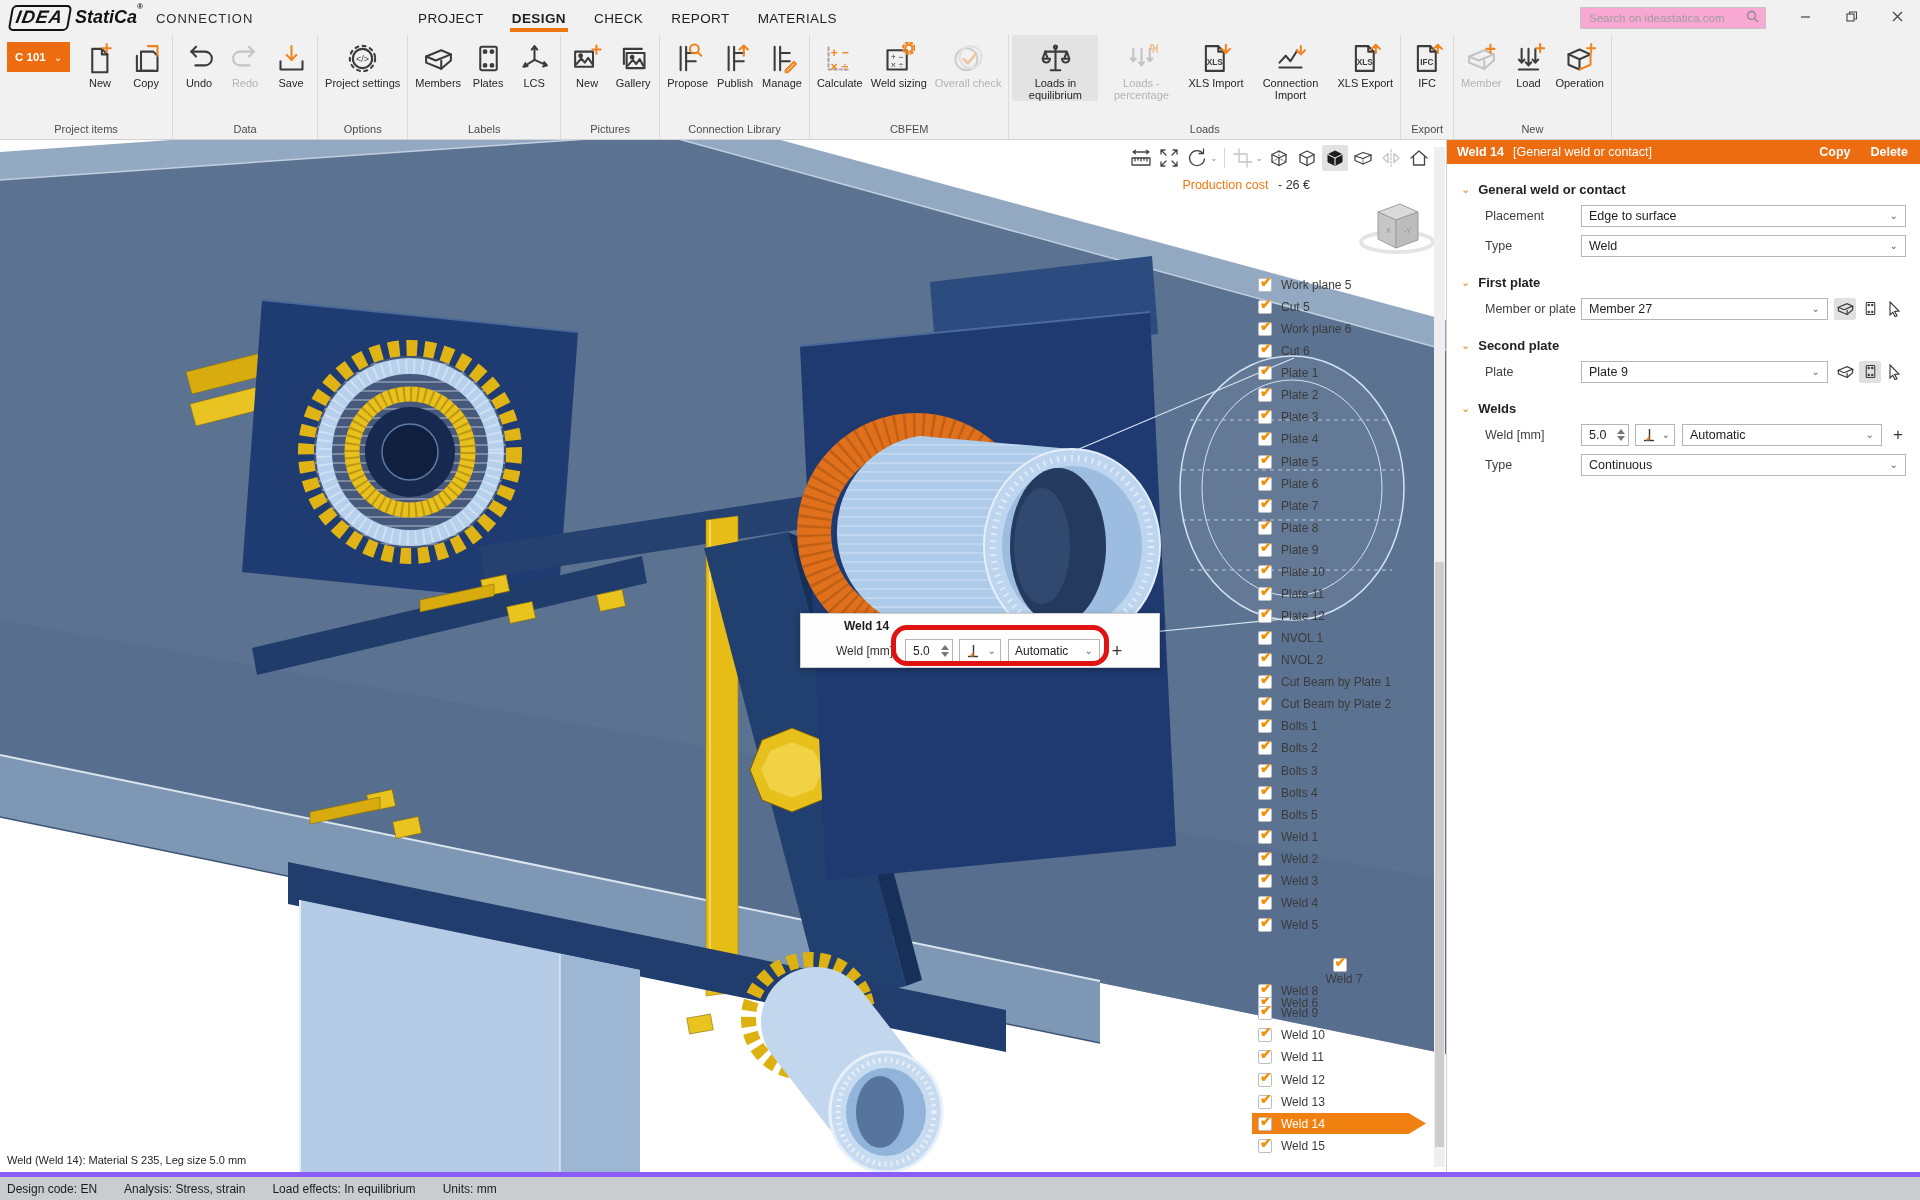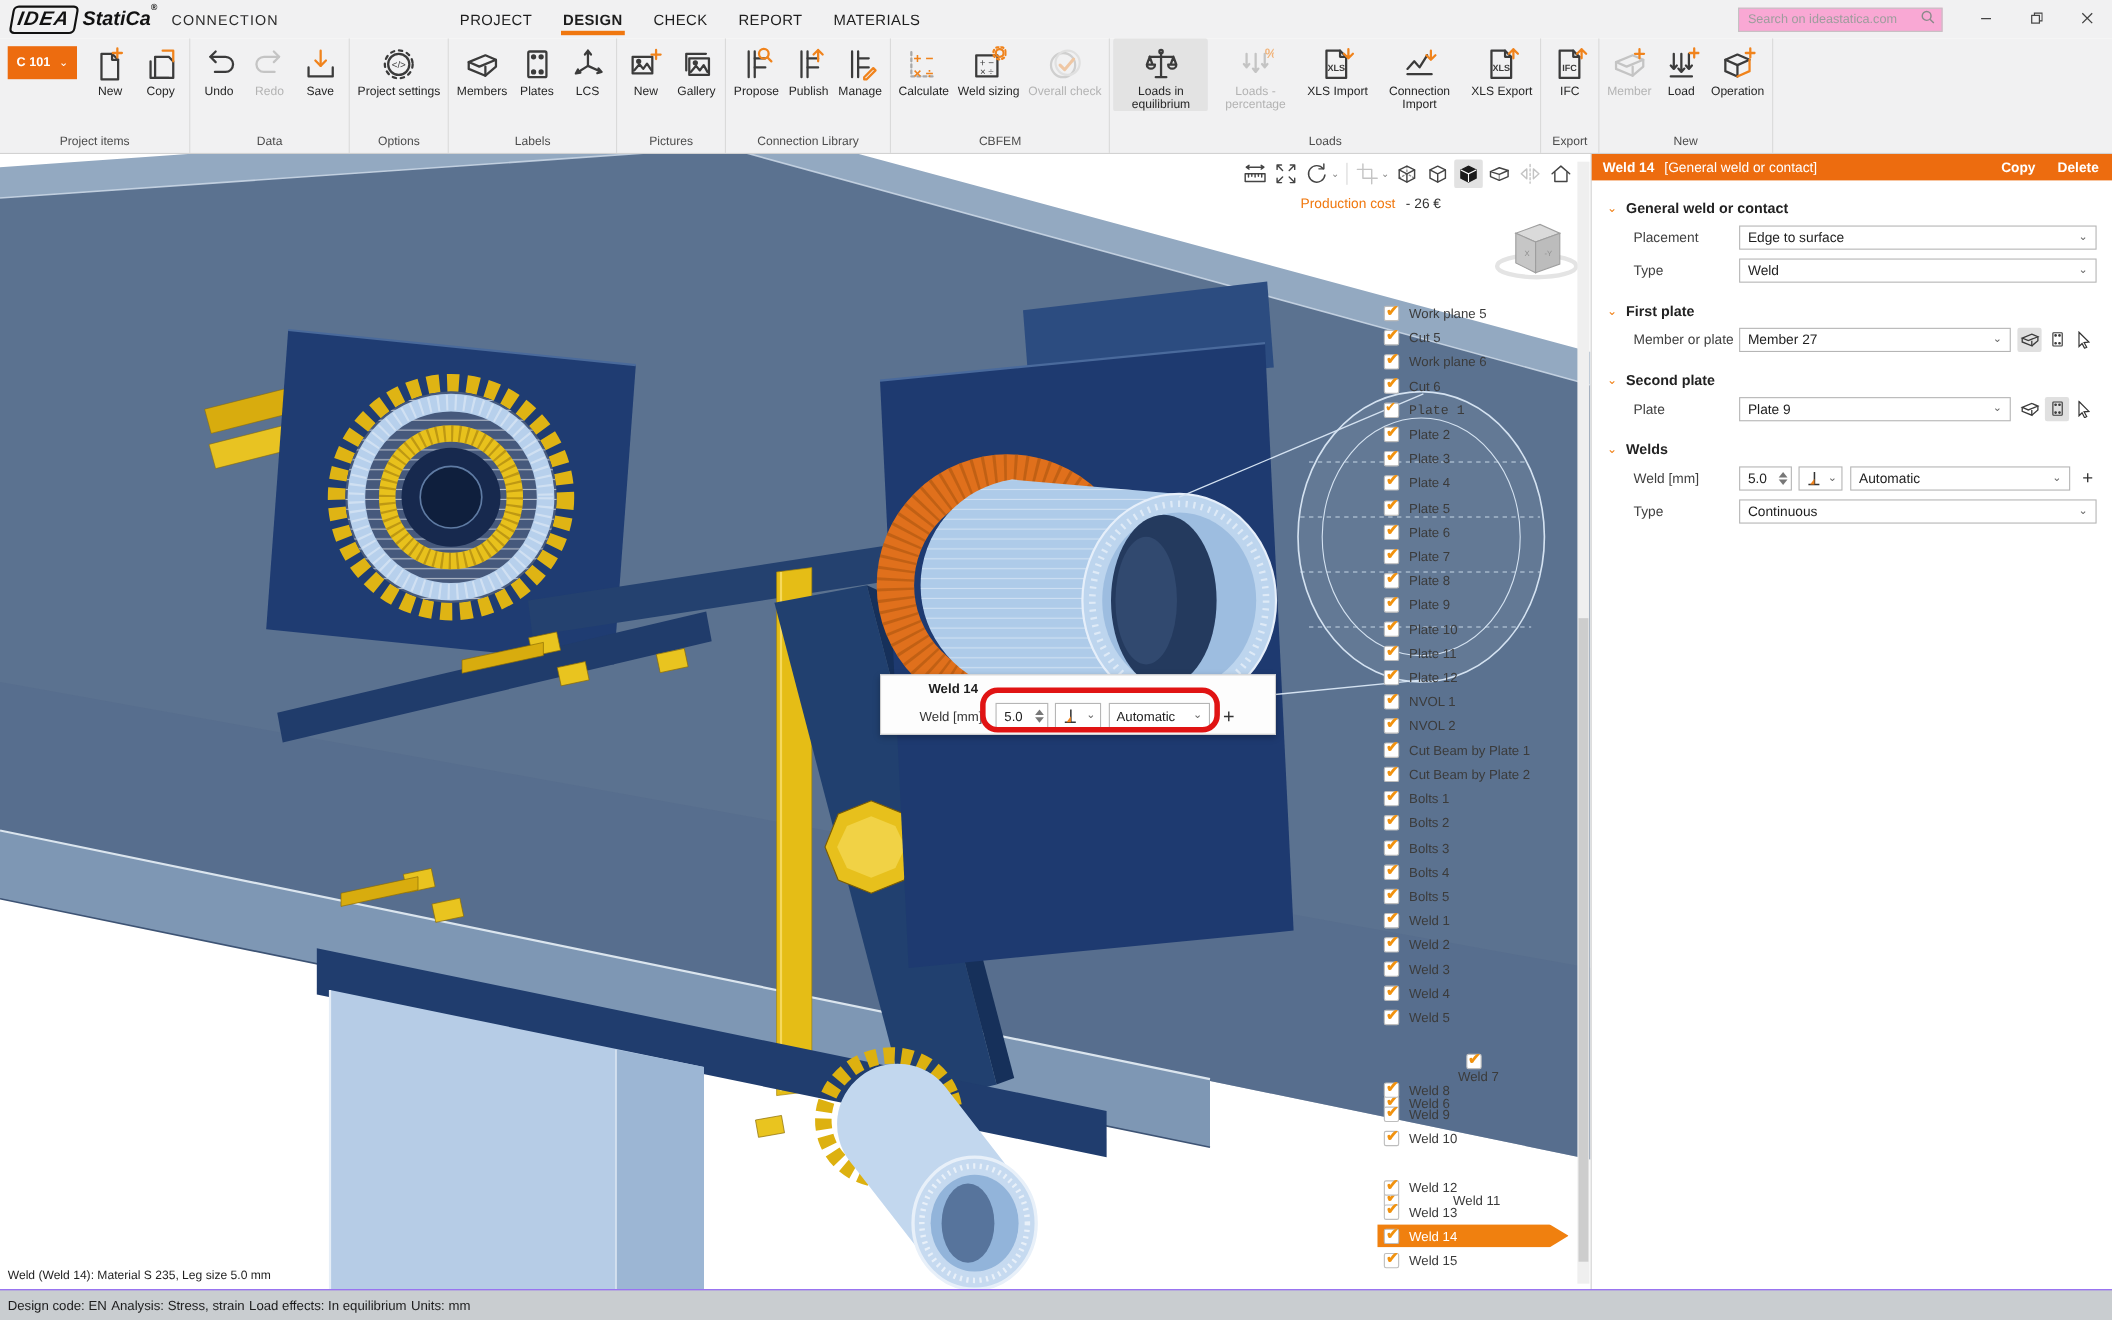--- a/index.html
+++ b/index.html
@@ -111,21 +111,21 @@
   .pspin{width:48px;height:22px;border:1px solid #b5b5b5;background:#fff;display:flex;align-items:center;
          padding:0 3px 0 7px;flex:none;}
   .pglyph{width:40px;height:22px;border:1px solid #b5b5b5;background:#fff;display:flex;align-items:center;
           justify-content:space-between;padding:0 4px;margin-left:6px;flex:none;}
   .pmode{flex:1;height:22px;border:1px solid #b5b5b5;background:#fff;display:flex;align-items:center;
          justify-content:space-between;padding:0 7px;margin-left:7px;}
   .pplus{margin-left:8px;font-size:17px;color:#333;width:16px;text-align:center;flex:none;}
 
   
   .statusbar{position:absolute;left:0;bottom:0;width:1920px;height:28px;background:#c9cdd0;
-             border-top:1px solid #8b5cf6;display:flex;align-items:center;gap:4px;
+             border-top:5px solid #8b5cf6;display:flex;align-items:center;gap:27px;
              padding-left:7px;font-size:12px;color:#1c1c1c;}
 </style>
 </head>
 <body>
 
 <div id="app">
 
   <div class="titlebar">
     <div class="logo">
       <span class="logo-idea">IDEA</span>
@@ -702,21 +702,21 @@
           <span class="tlab">Cut 5</span>
         </div>
         <div class="trow" style="top: 178px;">
           <span class="chk"></span>
           <span class="tlab">Work plane 6</span>
         </div>
         <div class="trow" style="top: 200px;">
           <span class="chk"></span>
           <span class="tlab">Cut 6</span>
         </div>
-        <div class="trow" style="top: 222px; font-family: Liberation Mono, monospace;">
+        <div class="trow" style="top: 222px;">
           <span class="chk"></span>
           <span class="tlab">Plate 1</span>
         </div>
         <div class="trow" style="top: 244px;">
           <span class="chk"></span>
           <span class="tlab">Plate 2</span>
         </div>
         <div class="trow" style="top: 266px;">
           <span class="chk"></span>
           <span class="tlab">Plate 3</span>
@@ -826,21 +826,21 @@
           <span class="tlab">Weld 8</span>
         </div>
         <div class="trow" style="top: 862px;">
           <span class="chk"></span>
           <span class="tlab">Weld 9</span>
         </div>
         <div class="trow" style="top: 884px;">
           <span class="chk"></span>
           <span class="tlab">Weld 10</span>
         </div>
-        <div class="trow" style="top: 940px; gap: 40px;">
+        <div class="trow" style="top: 906px;">
           <span class="chk"></span>
           <span class="tlab">Weld 11</span>
         </div>
         <div class="trow" style="top: 929px;">
           <span class="chk"></span>
           <span class="tlab">Weld 12</span>
         </div>
         <div class="trow" style="top: 951px;">
           <span class="chk"></span>
           <span class="tlab">Weld 13</span>

